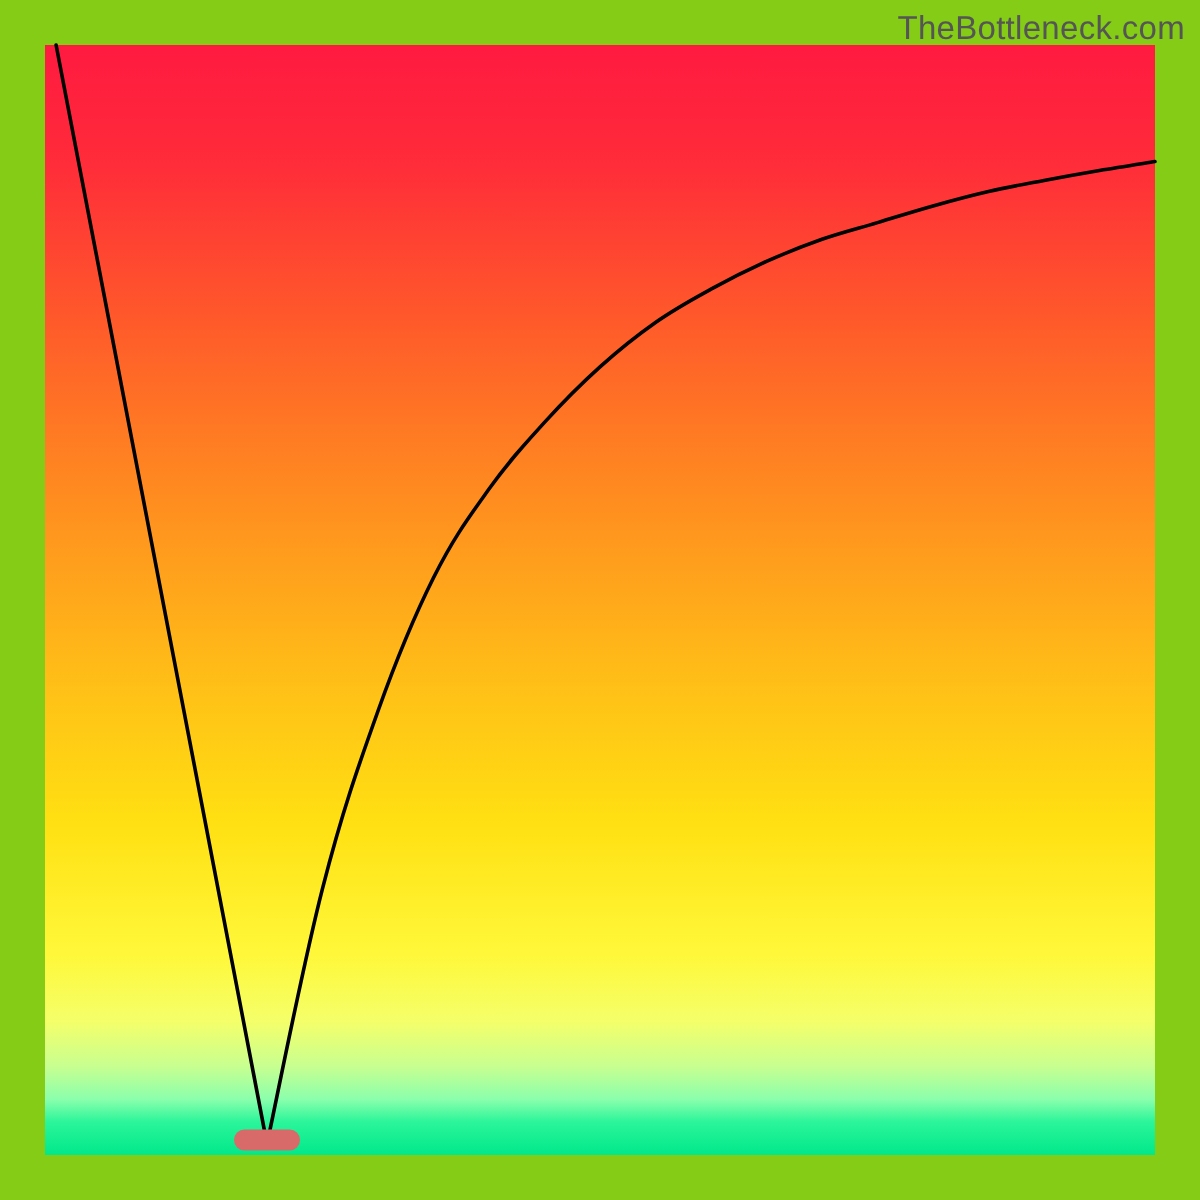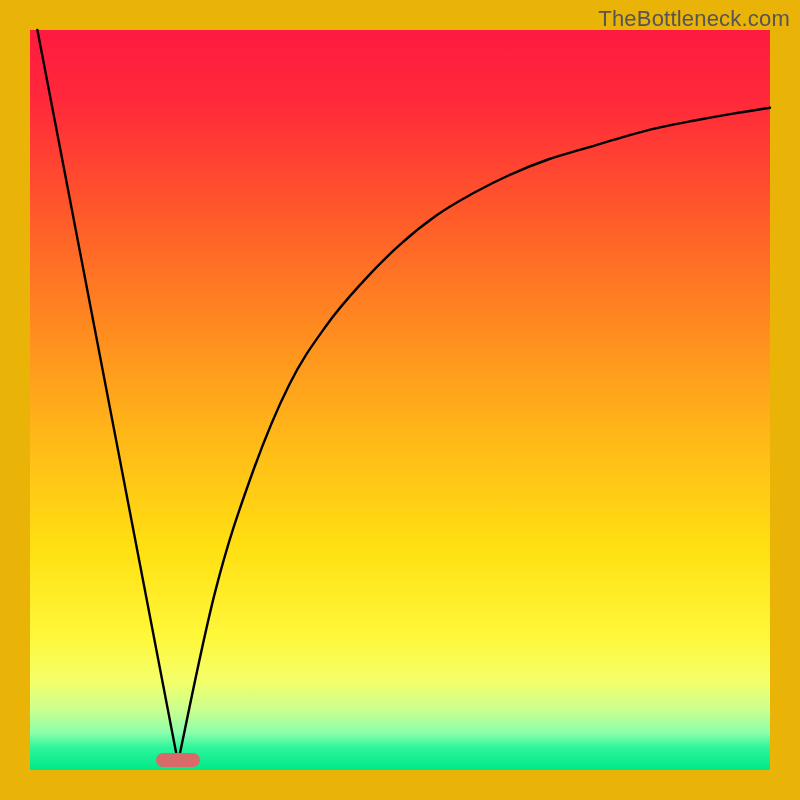--- a/index.html
+++ b/index.html
@@ -8,21 +8,21 @@
     width: 800px;
     height: 800px;
     background: #000;
     font-family: Arial, Helvetica, sans-serif;
     overflow: hidden;
   }
   .frame {
     position: relative;
     width: 800px;
     height: 800px;
-    background: #eab308;
+    background: #84cc16;
   }
   .plot {
     position: absolute;
     left: 30px;
     top: 30px;
     width: 740px;
     height: 740px;
     background: linear-gradient(to bottom,
       #ff1a40 0%,
       #ff2a3a 10%,

